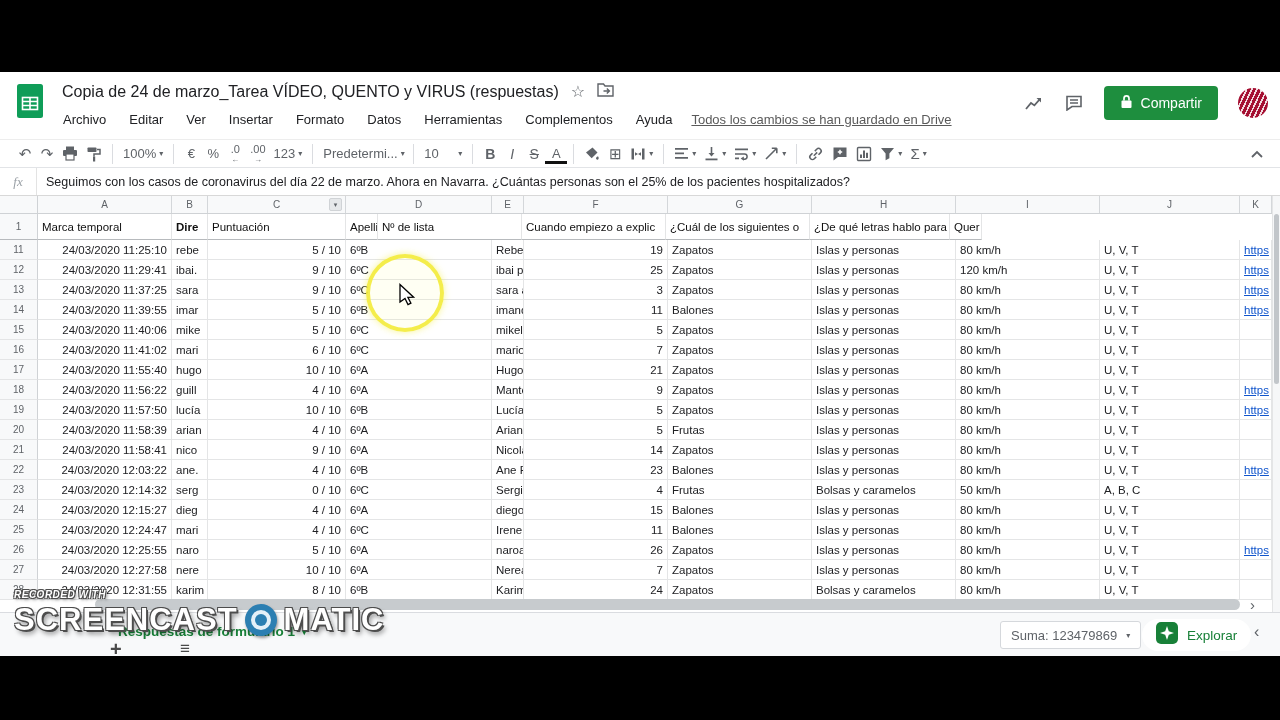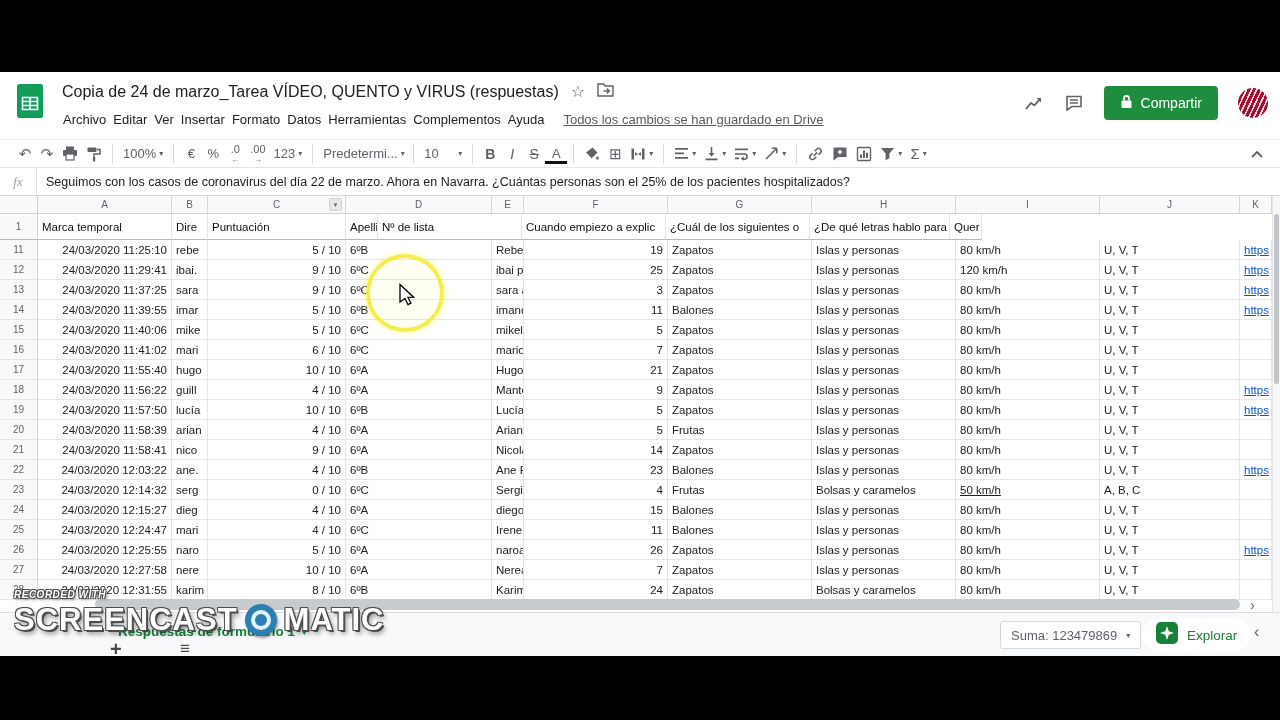--- a/index.html
+++ b/index.html
@@ -8,21 +8,21 @@
 
   .app { position:absolute; left:0; top:72px; width:1280px; height:584px; background:#fff; overflow:hidden; }
 
   
   .titlebar { position:absolute; left:0; top:0; width:1280px; height:58px; background:#fff; }
   .logo { position:absolute; left:17px; top:12px; width:26px; height:34px; }
   .title-row { position:absolute; left:62px; top:10px; display:flex; align-items:center; gap:12px; }
   .doc-title { font-size:16px; color:#202124; white-space:nowrap; }
   .star { color:#5f6368; font-size:16px; }
   .menubar { position:absolute; left:62px; top:38px; display:flex; align-items:center; }
-  .menus { display:flex; align-items:center; gap:5px; }
+  .menus { display:flex; align-items:center; gap:21px; }
   .menu-item { font-size:13px; color:#202124; padding:2px 1px; cursor:default; }
   .save-status { font-size:13px; color:#5a5a5a; text-decoration:underline; margin-left:18px; white-space:nowrap; }
   .header-right { position:absolute; right:12px; top:14px; display:flex; align-items:center; gap:20px; }
   .hicon { width:20px; height:20px; display:flex; align-items:center; justify-content:center; }
   .share { display:flex; align-items:center; gap:8px; background:#1e8e3e; border:none; color:#fff; font-size:14px; font-family:inherit; height:34px; padding:0 16px; border-radius:4px; }
   .avatar { width:30px; height:30px; border-radius:50%; background:#a50f32; background-image:repeating-linear-gradient(115deg, rgba(255,255,255,0) 0 3px, rgba(255,255,255,.85) 3px 4.6px); }
 
   
   .toolbar { position:absolute; left:0; top:67px; width:1280px; height:29px; background:#fff; border-top:1px solid #ededed; border-bottom:1px solid #e2e4e7; display:flex; align-items:center; padding:0 12px 0 14px; }
   .ti { height:24px; min-width:22px; display:flex; align-items:center; justify-content:center; color:#5f6368; font-size:13px; padding:0 4px; gap:3px; }
@@ -329,21 +329,21 @@
         <div class="col-letter" style="width: 140px;">
           <span>J</span>
         </div>
         <div class="col-letter" style="width: 32px;">
           <span>K</span>
         </div>
       </div>
       <div class="sheet-row header-row">
         <div class="row-num">1</div>
         <div class="cell hcell" style="width: 134px;">Marca temporal</div>
-        <div class="cell hcell" style="width: 36px;">Dire</div>
+        <div class="cell hcell" style="width: 36px; font-weight: bold;">Dire</div>
         <div class="cell hcell" style="width: 138px;">Puntuación</div>
         <div class="cell hcell" style="width: 32px;">Apelli</div>
         <div class="cell hcell" style="width: 144px;">Nº de lista</div>
         <div class="cell hcell" style="width: 144px;">Cuando empiezo a explic</div>
         <div class="cell hcell" style="width: 144px;">¿Cuál de los siguientes o</div>
         <div class="cell hcell" style="width: 140px;">¿De qué letras hablo para</div>
         <div class="cell hcell" style="width: 32px;">Quer</div>
       </div>
       <div class="sheet-row">
         <div class="row-num">11</div>
@@ -516,21 +516,21 @@
       <div class="sheet-row">
         <div class="row-num">23</div>
         <div class="cell right" style="width: 134px;">24/03/2020 12:14:32</div>
         <div class="cell" style="width: 36px;">serg</div>
         <div class="cell right" style="width: 138px;">0 / 10</div>
         <div class="cell" style="width: 146px;">6ºC</div>
         <div class="cell" style="width: 32px;">Sergi</div>
         <div class="cell right" style="width: 144px;">4</div>
         <div class="cell" style="width: 144px;">Frutas</div>
         <div class="cell" style="width: 144px;">Bolsas y caramelos</div>
-        <div class="cell" style="width: 144px; text-decoration: underline;">50 km/h</div>
+        <div class="cell" style="width: 144px;">50 km/h</div>
         <div class="cell" style="width: 140px;">A, B, C</div>
         <div class="cell" style="width: 32px;"></div>
       </div>
       <div class="sheet-row">
         <div class="row-num">24</div>
         <div class="cell right" style="width: 134px;">24/03/2020 12:15:27</div>
         <div class="cell" style="width: 36px;">dieg</div>
         <div class="cell right" style="width: 138px;">4 / 10</div>
         <div class="cell" style="width: 146px;">6ºA</div>
         <div class="cell" style="width: 32px;">diego</div>

